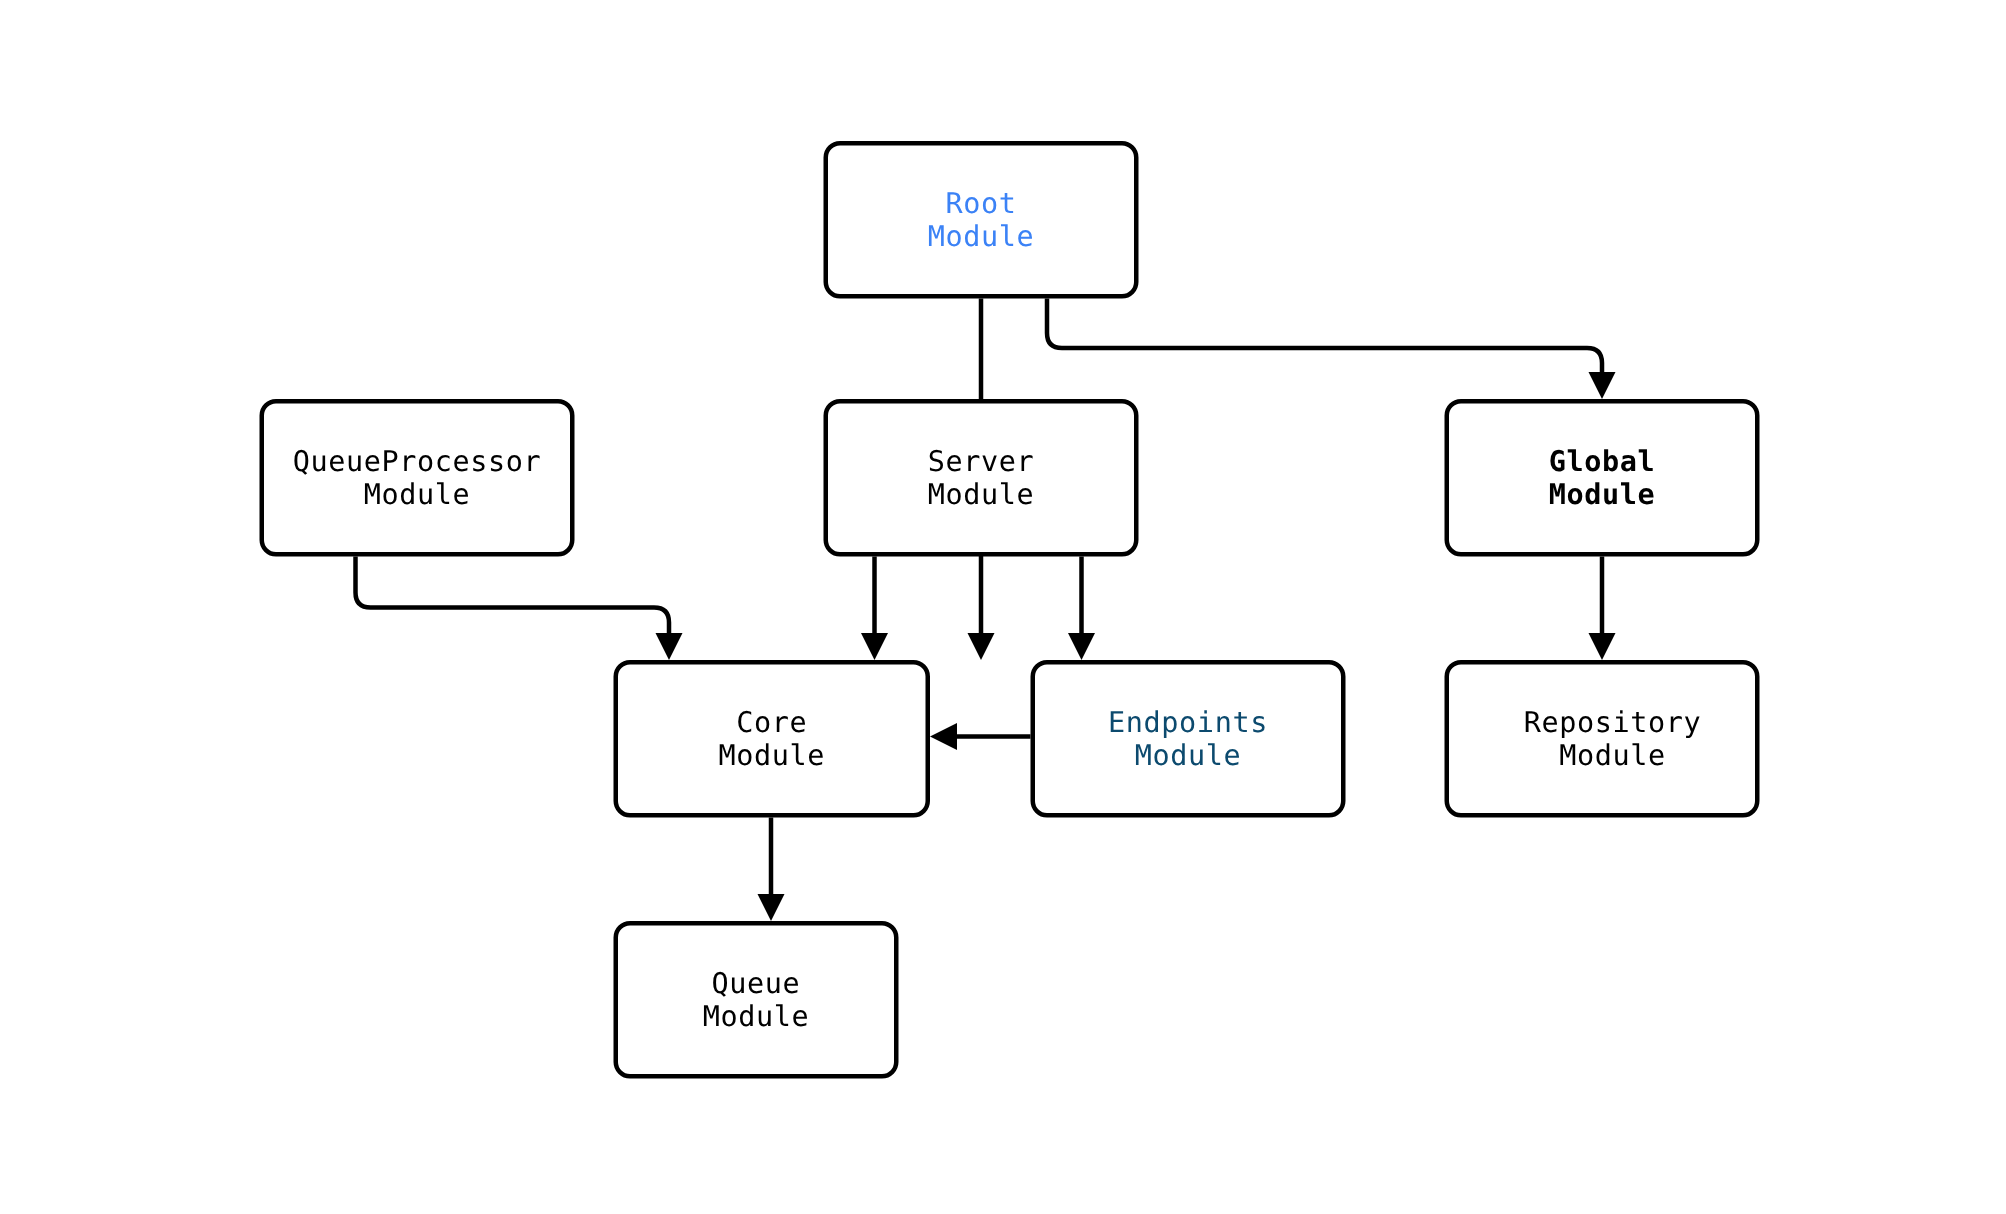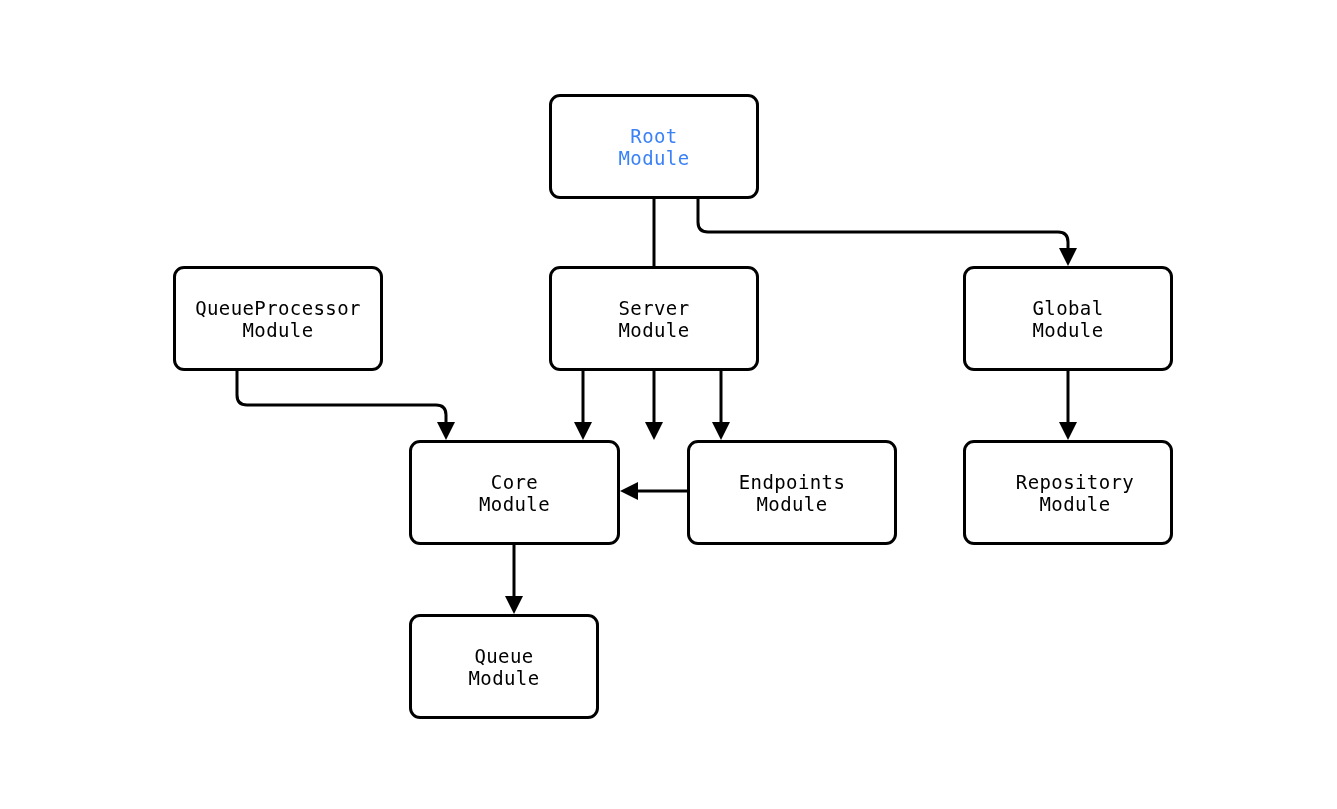--- a/index.html
+++ b/index.html
@@ -82,29 +82,29 @@
         <span class="node-line">Module</span>
       </div>
       <div class="node" style="left: 133px; top: 266px; width: 210px; height: 105px; border-color: rgb(0, 0, 0); border-width: 3px; border-radius: 11px; color: rgb(0, 0, 0); margin-left: 40px;">
         <span class="node-line">QueueProcessor</span>
         <span class="node-line">Module</span>
       </div>
       <div class="node" style="left: 549px; top: 266px; width: 210px; height: 105px; border-color: rgb(0, 0, 0); border-width: 3px; border-radius: 11px; color: rgb(0, 0, 0); text-align: right;">
         <span class="node-line">Server</span>
         <span class="node-line">Module</span>
       </div>
-      <div class="node" style="left: 963px; top: 266px; width: 210px; height: 105px; border-color: rgb(0, 0, 0); border-width: 3px; border-radius: 11px; color: rgb(0, 0, 0);">
+      <div class="node" style="left: 963px; top: 266px; width: 210px; height: 105px; border-color: rgb(0, 0, 0); border-width: 3px; border-radius: 11px; color: rgb(0, 0, 0); font-weight: bold;">
         <span class="node-line">Global</span>
         <span class="node-line">Module</span>
       </div>
       <div class="node" style="left: 409px; top: 440px; width: 211px; height: 105px; border-color: rgb(0, 0, 0); border-width: 3px; border-radius: 11px; color: rgb(0, 0, 0);">
         <span class="node-line">Core</span>
         <span class="node-line">Module</span>
       </div>
-      <div class="node" style="left: 687px; top: 440px; width: 210px; height: 105px; border-color: rgb(0, 0, 0); border-width: 3px; border-radius: 11px; color: #000000;">
+      <div class="node" style="left: 687px; top: 440px; width: 210px; height: 105px; border-color: rgb(0, 0, 0); border-width: 3px; border-radius: 11px; color: #0c4a6e;">
         <span class="node-line">Endpoints</span>
         <span class="node-line">Module</span>
       </div>
       <div class="node" style="left: 963px; top: 440px; width: 210px; height: 105px; border-color: rgb(0, 0, 0); border-width: 3px; border-radius: 11px; color: rgb(0, 0, 0); padding-left: 14px;">
         <span class="node-line">Repository</span>
         <span class="node-line">Module</span>
       </div>
       <div class="node" style="left: 409px; top: 614px; width: 190px; height: 105px; border-color: rgb(0, 0, 0); border-width: 3px; border-radius: 11px; color: rgb(0, 0, 0);">
         <span class="node-line">Queue</span>
         <span class="node-line">Module</span>

